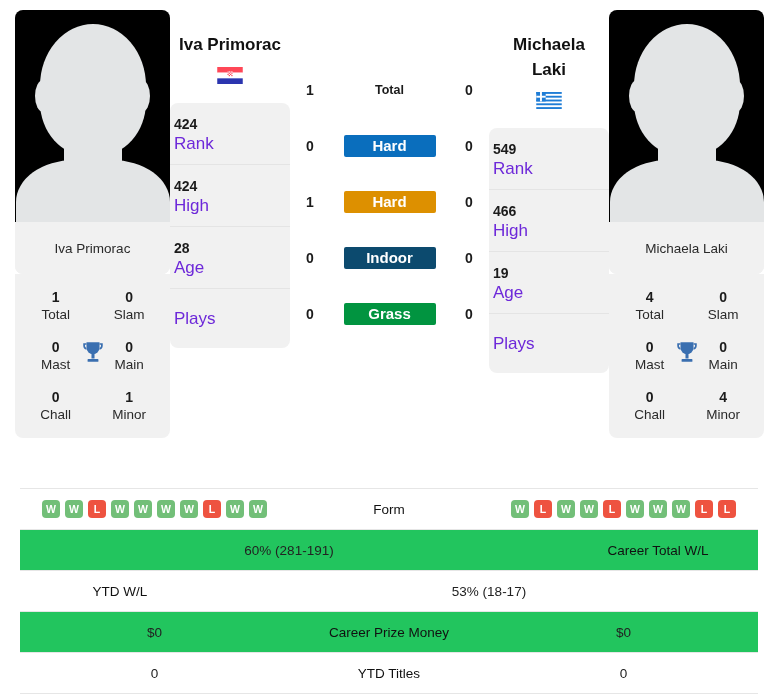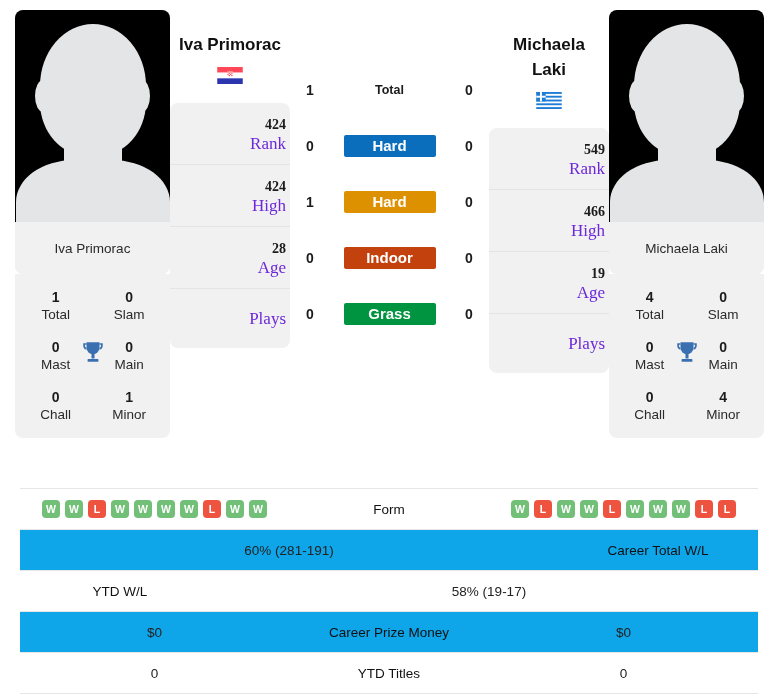--- a/index.html
+++ b/index.html
@@ -126,23 +126,22 @@
   .flag { width: 26px; height: 17px; display: block; }
 
   .stat-box {
     margin-top: 19px;
     background: #f1f1f1;
     border-radius: 8px;
     overflow: hidden;
   }
   .stat-row {
     padding: 12px 4px 11px 4px;
-    text-align: right;
+    text-align: left;
     border-bottom: 1px solid #e4e4e4;
-    font-family: Liberation Serif, serif;
   }
   .stat-row:last-child { border-bottom: none; }
   .stat-val { font-size: 14px; font-weight: bold; line-height: 19px; }
   .stat-lab { font-size: 17px; line-height: 19px; color: #6d28d9; }
   .stat-row.plays { padding: 20px 4px 20px 4px; }
 
   
   .h2h {
     flex: 1 1 auto;
     padding-top: 52px;
@@ -187,21 +186,21 @@
     top: 488px;
     width: 738px;
     border-top: 1px solid #e6e6e6;
   }
   .trow {
     display: flex;
     align-items: center;
     height: 41px;
     border-bottom: 1px solid #e6e6e6;
   }
-  .trow.alt { background: #0ea5e9; }
+  .trow.alt { background: #22c55e; }
   .tcell {
     flex: 1 1 0;
     text-align: center;
     font-size: 13.5px;
     color: #222;
   }
   .tcell.label { font-weight: normal; color: #111; flex: 0 0 200px; }
   .form-strip {
     display: flex;
     gap: 5px;
@@ -332,21 +331,21 @@
       <div class="h2h-row">
         <div class="h2h-score">1</div>
         <div class="h2h-mid">
             <div class="surf" id="surf-clay" style="background: rgb(221, 144, 0);">Hard</div>
           </div>
         <div class="h2h-score">0</div>
       </div>
       <div class="h2h-row">
         <div class="h2h-score">0</div>
         <div class="h2h-mid">
-            <div class="surf" id="surf-indoor" style="background: #c2410c;">Indoor</div>
+            <div class="surf" id="surf-indoor" style="background: #0c4a6e;">Indoor</div>
           </div>
         <div class="h2h-score">0</div>
       </div>
       <div class="h2h-row">
         <div class="h2h-score">0</div>
         <div class="h2h-mid">
             <div class="surf" id="surf-grass" style="background: rgb(1, 148, 64);">Grass</div>
           </div>
         <div class="h2h-score">0</div>
       </div>
@@ -473,21 +472,21 @@
       </div>
     </div>
 
     <div class="trow alt">
       <div class="tcell">60% (281-191)</div>
       <div class="tcell label">Career Total W/L</div>
     </div>
 
     <div class="trow">
       <div class="tcell label">YTD W/L</div>
-      <div class="tcell">58% (19-17)</div>
+      <div class="tcell">53% (18-17)</div>
     </div>
 
     <div class="trow alt">
       <div class="tcell">$0</div>
       <div class="tcell label">Career Prize Money</div>
       <div class="tcell">$0</div>
     </div>
 
     <div class="trow">
       <div class="tcell">0</div>

